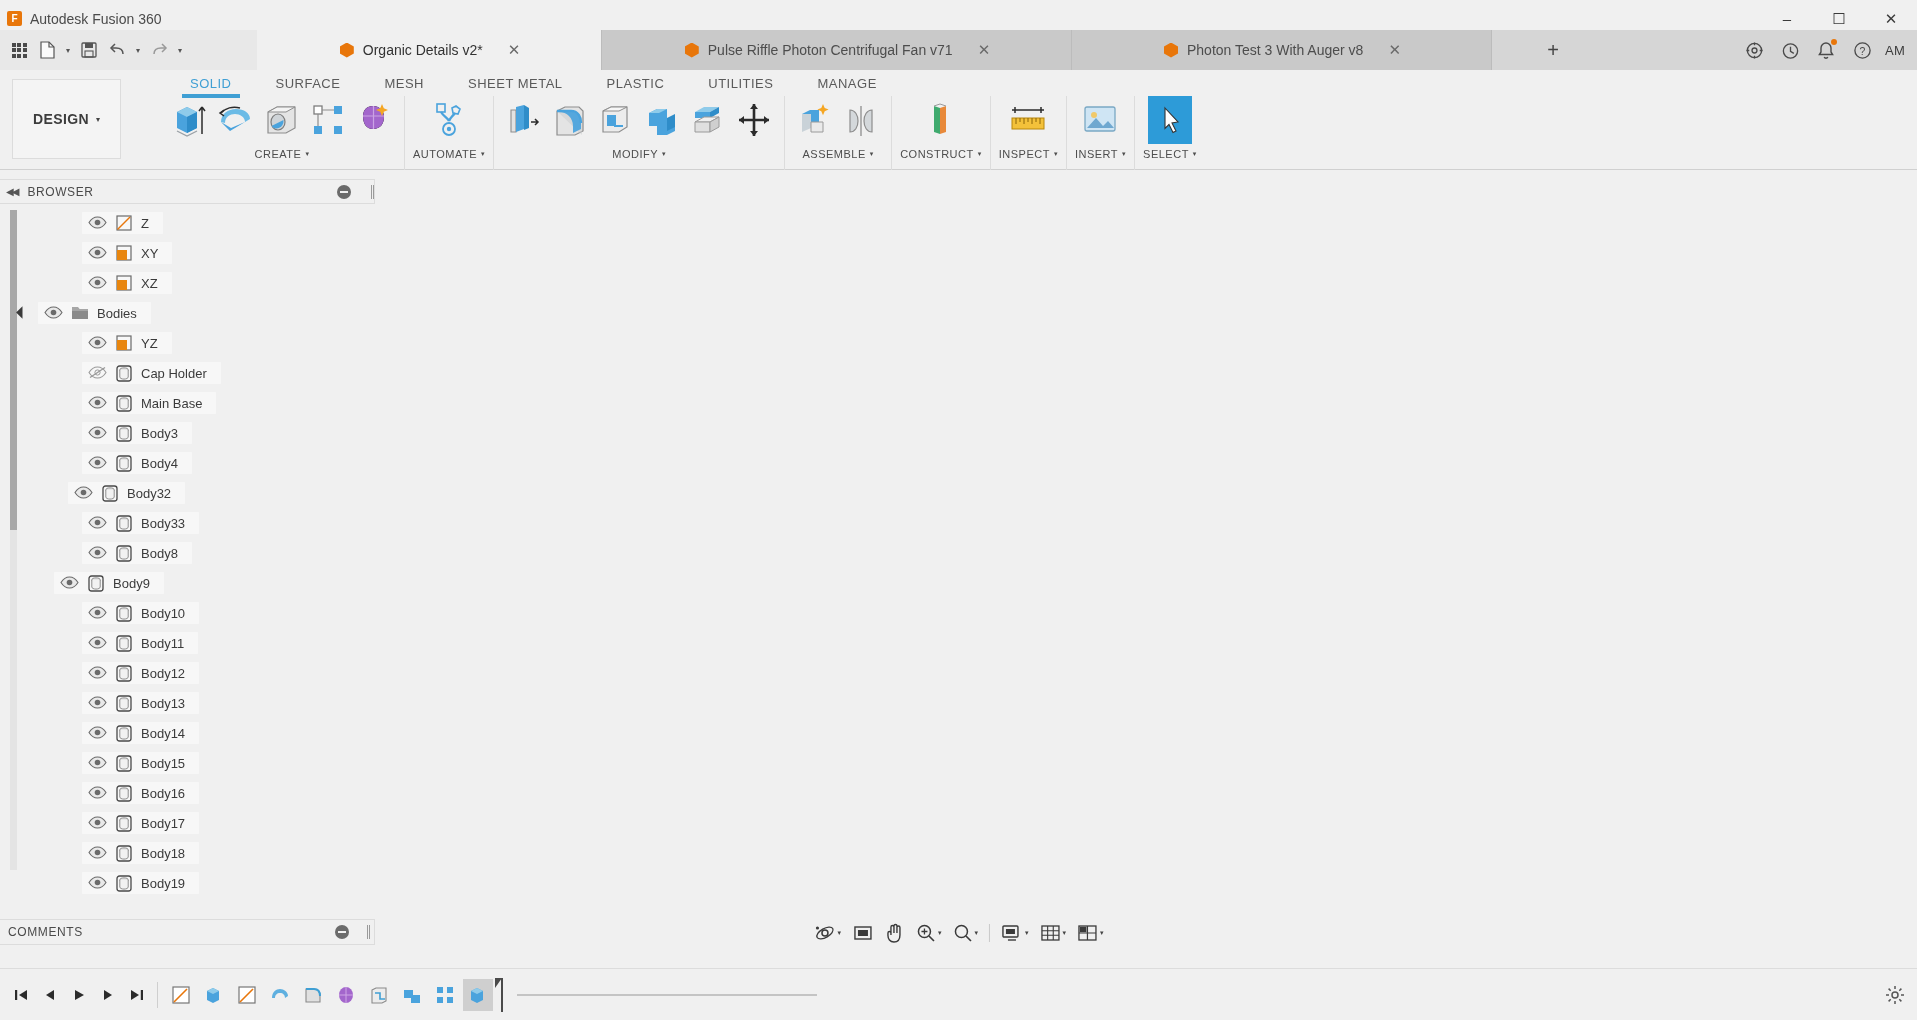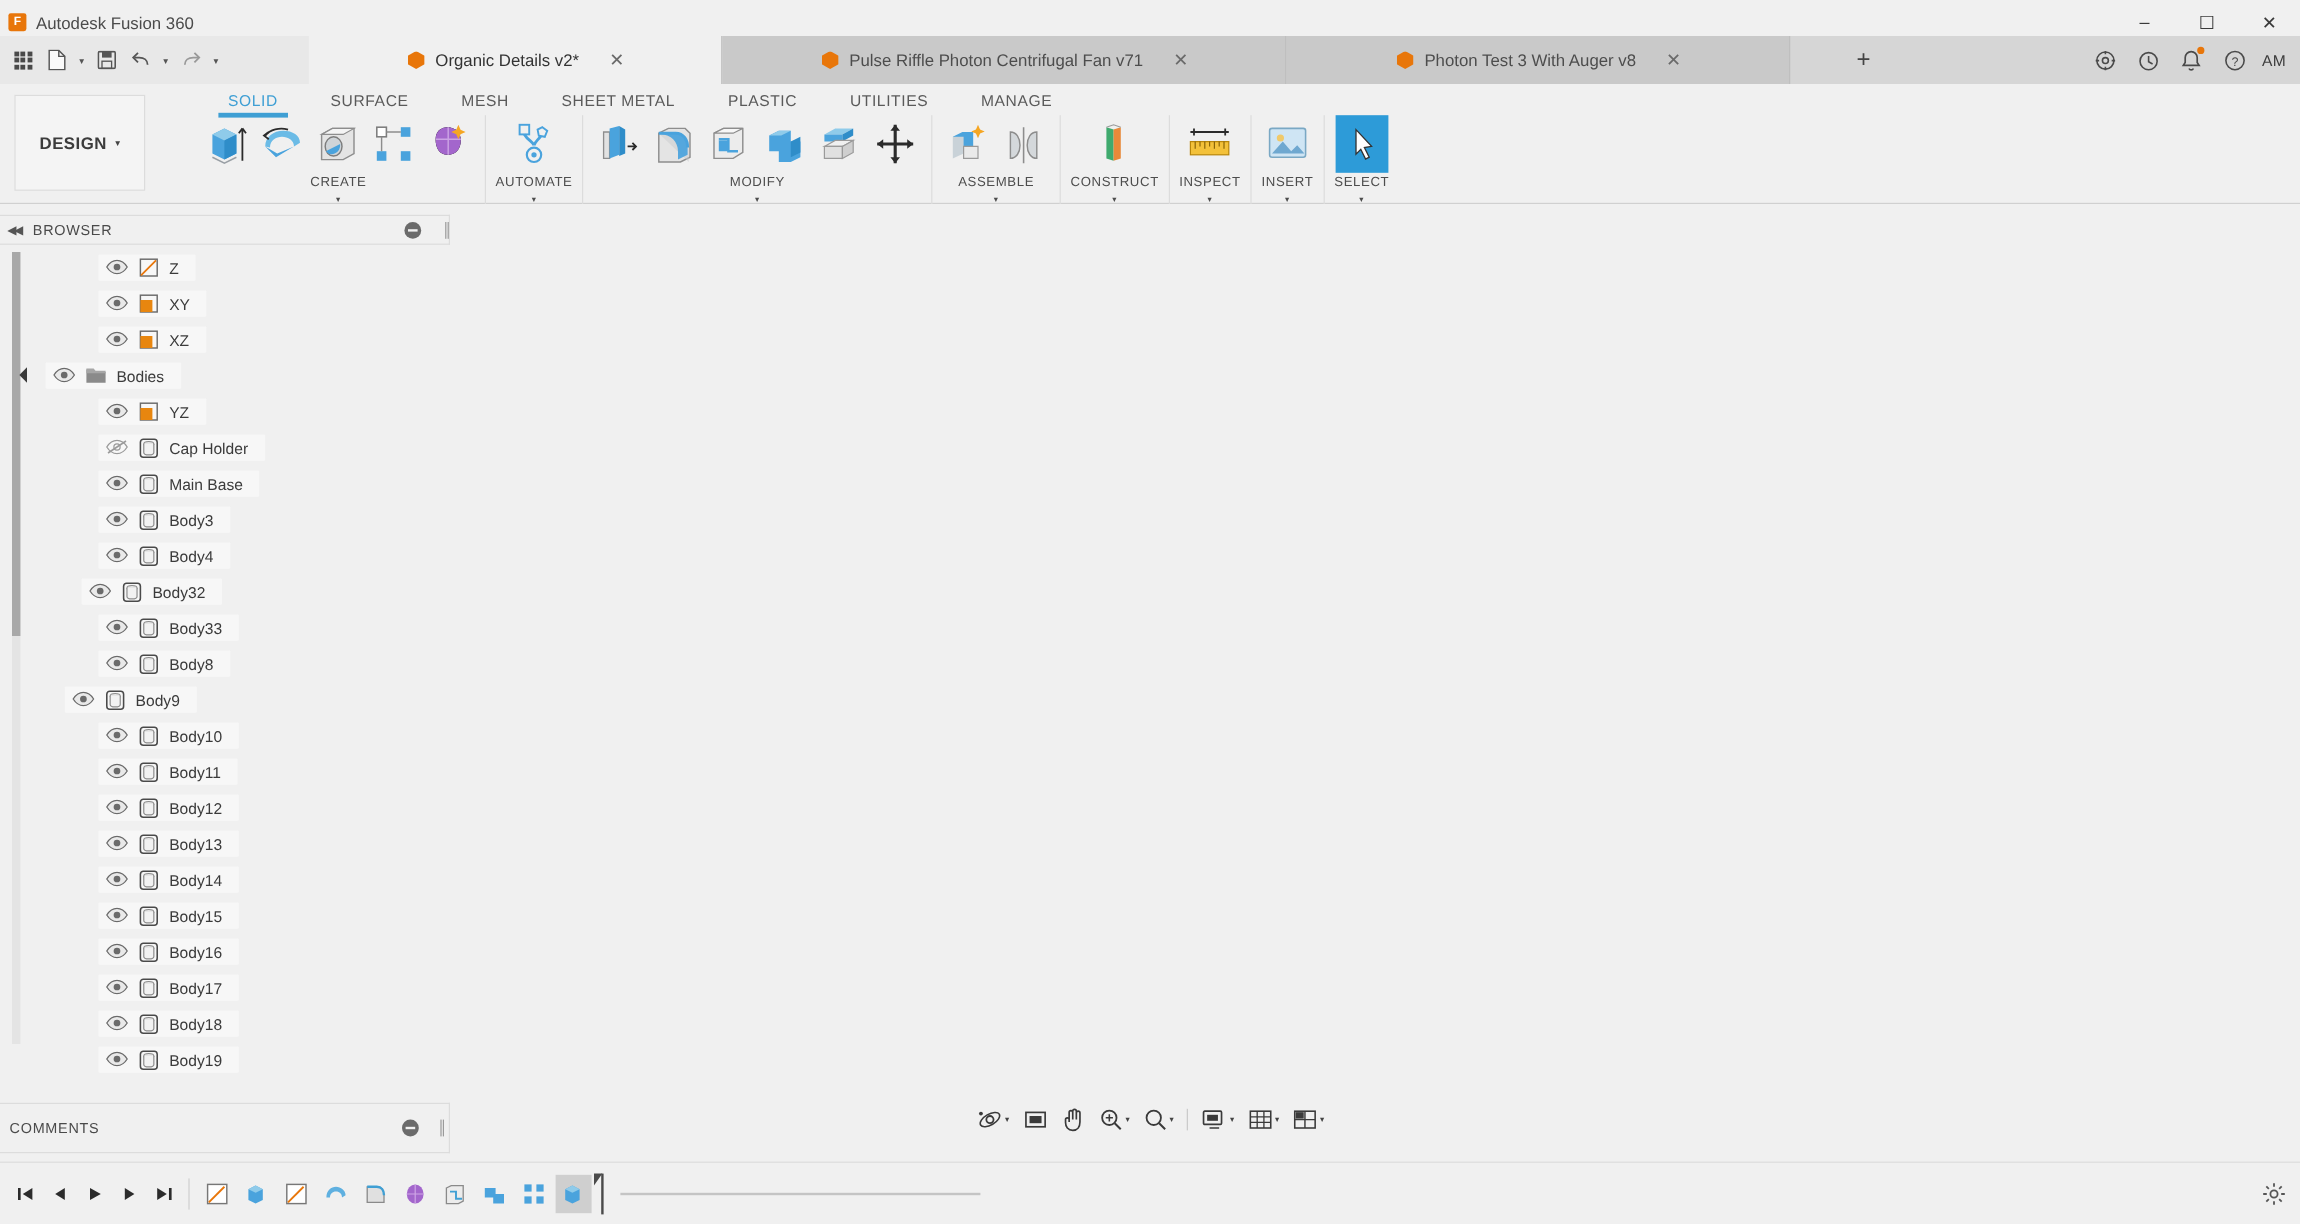--- a/index.html
+++ b/index.html
@@ -128,21 +128,21 @@
   }
   .rgroup:last-child { border-right: none; }
   .ricons { display: flex; align-items: flex-start; gap: 2px; height: 50px; }
   .ricon {
     width: 44px; height: 48px; display: flex; align-items: center;
     justify-content: center; position: relative;
   }
   .ricon.selected { background: #2d9bd8; }
   .glabel {
     font-size: 11px; color: #4d4d4d; letter-spacing: .5px;
-    margin-top: 2px; display: flex; align-items: center; gap: 4px; flex-direction: column;
+    margin-top: 2px; display: flex; align-items: center; gap: 4px;
   }
   .glabel .gc { font-size: 7px; }
 
   
   .browser {
     position: absolute; left: 0; top: 179px; width: 375px;
   }
   .browser-hdr {
     width: 375px; height: 25px; background: #f0f0f0;
     display: flex; align-items: center; gap: 10px; padding-left: 6px;
@@ -293,21 +293,21 @@
   }
   .nb {
     height: 28px; display: flex; align-items: center; gap: 2px;
     padding: 0 4px; color: #3c3c3c;
   }
   .nb .nc { font-size: 7px; color: #444; }
   .nb-sep { width: 1px; height: 18px; background: #c9c9c9; margin: 0 4px; }
 
   
   .comments {
-    position: absolute; left: 0; top: 919px; width: 375px; height: 42px;
+    position: absolute; left: 0; top: 919px; width: 375px; height: 26px;
     background: #f0f0f0; border: 1px solid #dcdcdc; border-left: none;
     display: flex; align-items: center; padding-left: 8px; gap: 8px;
   }
   .comments .ctitle { font-size: 12px; color: #4a4a4a; letter-spacing: .6px; }
   .comments .pin {
     margin-left: auto; margin-right: 10px; width: 14px; height: 14px;
     border-radius: 50%; background: #6b6b6b; display:flex;
     align-items:center; justify-content:center;
   }
   .comments .pin::after { content:""; width: 8px; height: 2px; background: #f0f0f0; }

